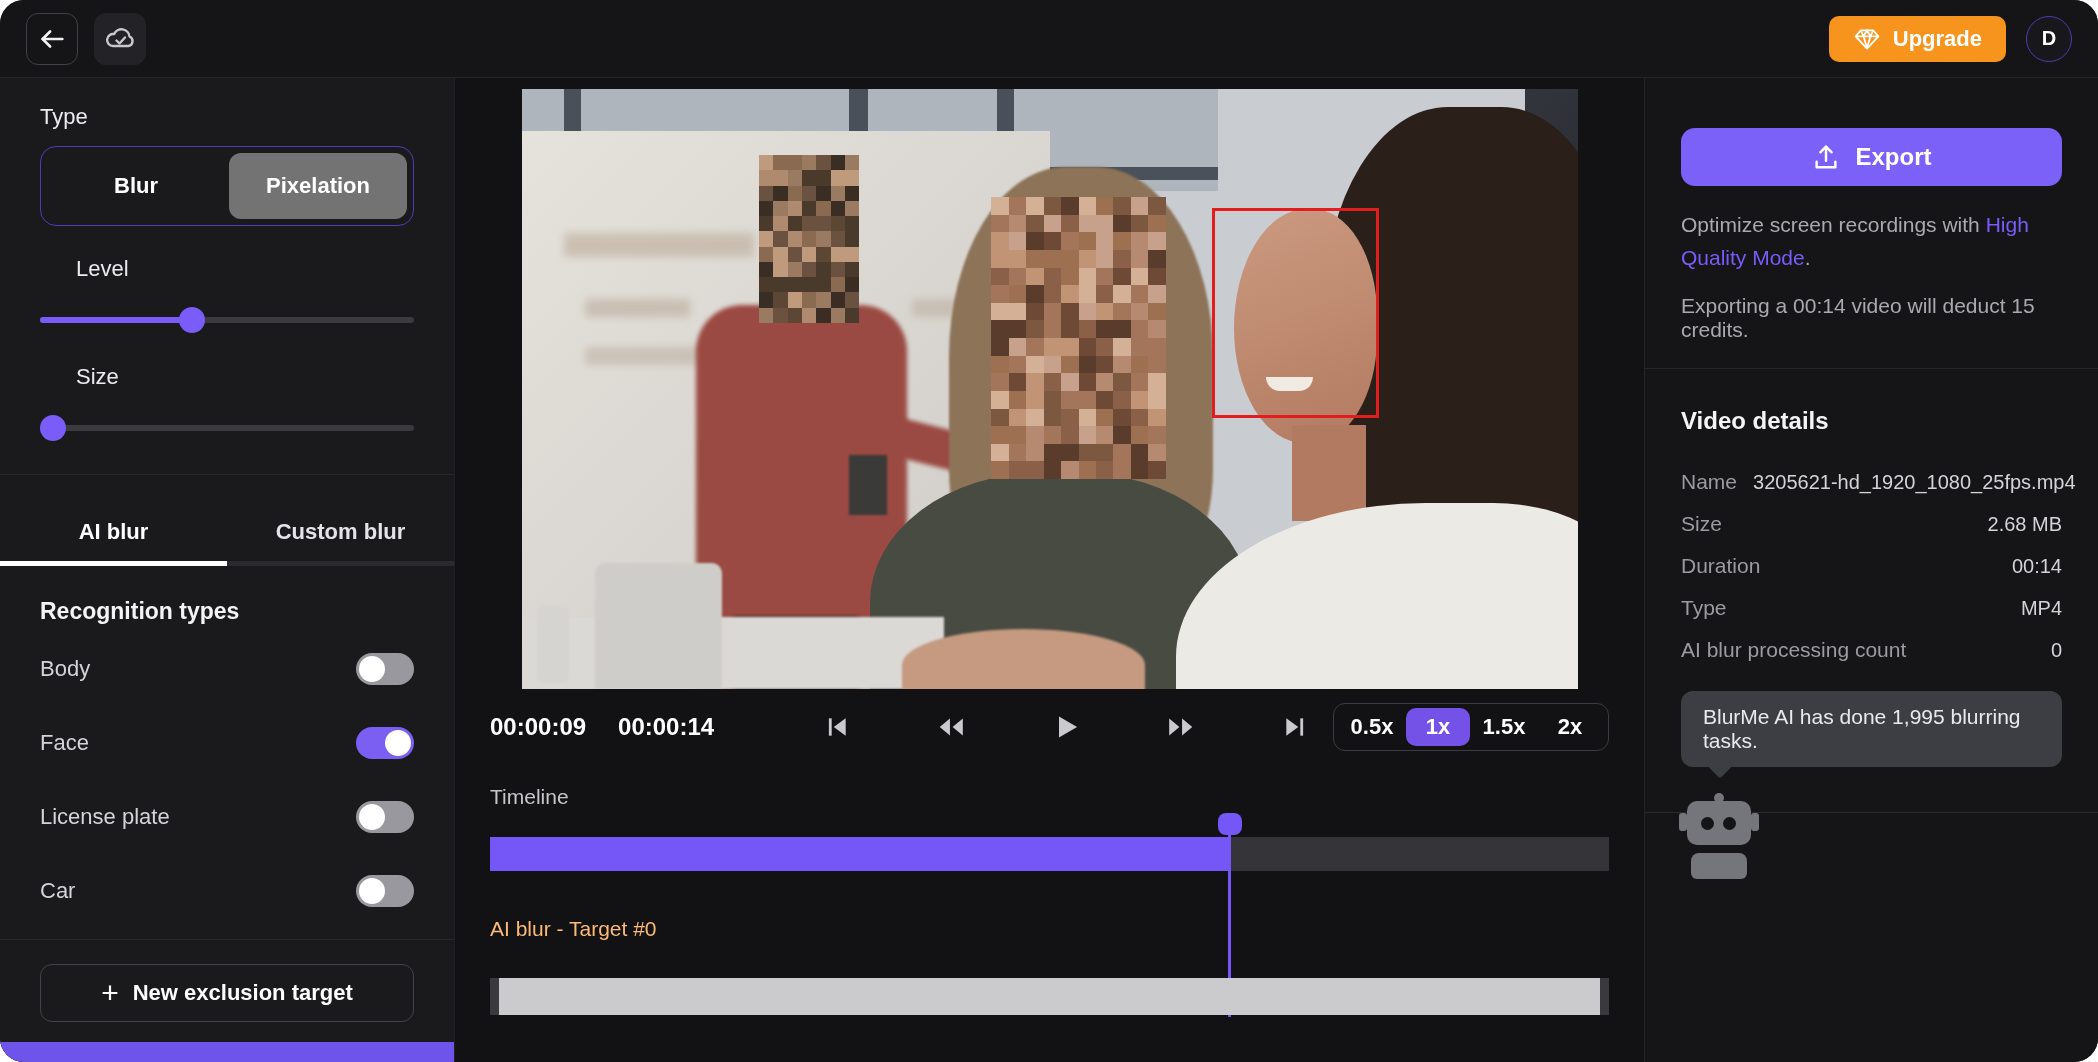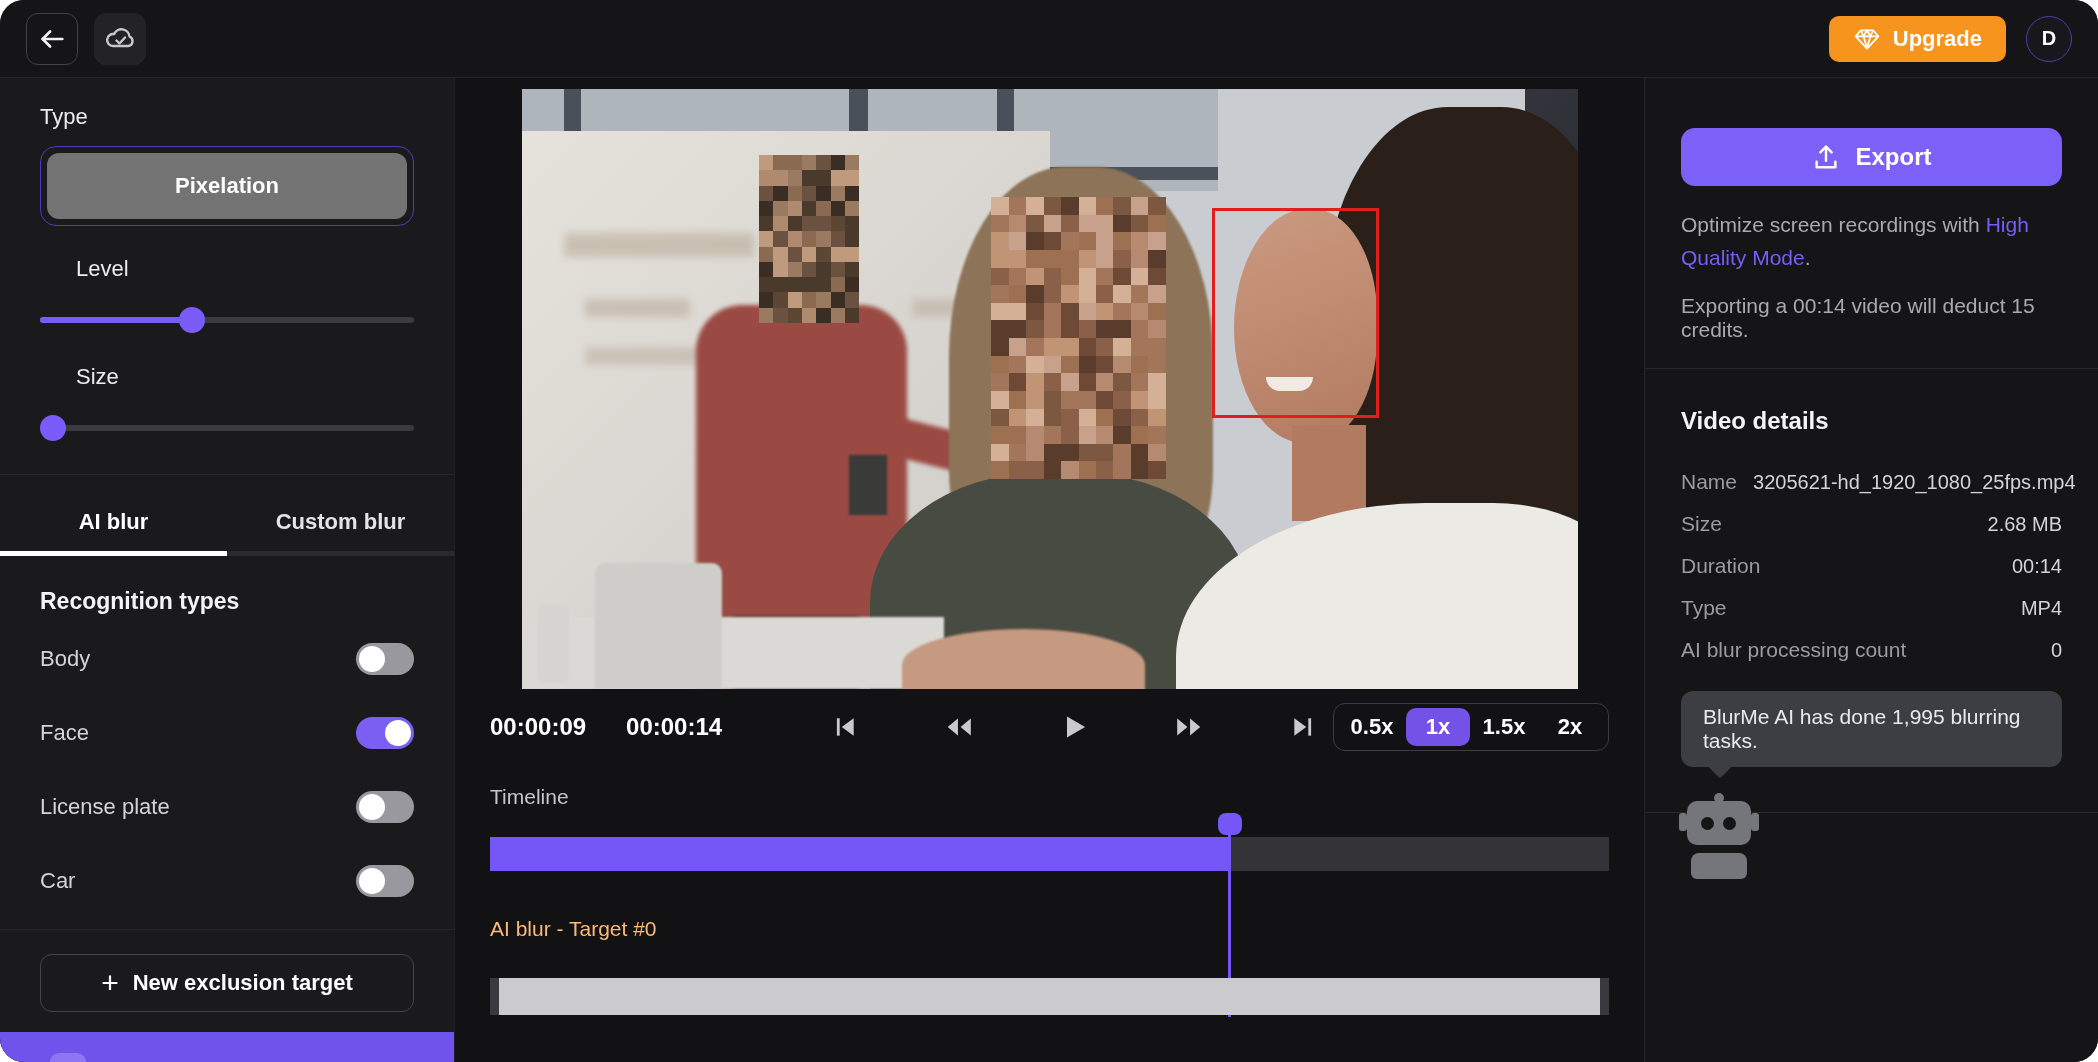--- a/index.html
+++ b/index.html
@@ -46,21 +46,21 @@
     flex:1; display:flex; align-items:center; justify-content:center; border-radius:12px;
     font-size:22px; font-weight:700; color:#fff; cursor:pointer;
   }
   .seg-cell.active { background:#737373; }
   .slider-label { margin-top:30px;margin-left:36px; }
   .slider { margin-top:24px; position:relative; height:28px; cursor:pointer; }
   .slider .track { position:absolute; left:0; right:0; top:11px; height:6px; border-radius:3px; background:#3a3a3f; }
   .slider .fill { position:absolute; left:0; top:11px; height:6px; border-radius:3px; background:#7a5cf8; }
   .slider .knob { position:absolute; top:1px; width:26px; height:26px; border-radius:50%; background:#7a5cf8; }
   .divider { height:1px; background:#26262b; margin:32px -40px 0 -40px; }
-  .tabs { display:flex; margin:8px -40px;align-items:flex-end; }
+  .tabs { display:flex; margin:18px -40px;align-items:flex-end; }
   .tab {
     flex:1; text-align:center; padding:26px 0 16px 0; font-size:22px; font-weight:700; color:#e4e4e8;
     border-bottom:5px solid #2a2a2f; cursor:pointer;
   }
   .tab.active { color:#ffffff; border-bottom-color:#ffffff; }
   .recog-heading { margin-top:32px; font-size:23px; font-weight:700; color:#f4f4f6; }
   .recog-row { margin-top:14px; height:60px; display:flex; align-items:center; justify-content:space-between; }
   .recog-row .lbl { font-size:22px; color:#d4d4d8; }
   .toggle { width:58px; height:32px; border-radius:16px; background:#98989e; position:relative; cursor:pointer; flex:0 0 auto; }
   .toggle .knob { position:absolute; left:3px; top:3px; width:26px; height:26px; border-radius:50%; background:#fff; }
@@ -85,21 +85,21 @@
   .main { flex:1; display:flex; flex-direction:column; align-items:center; background:#121214; }
   .video {
     margin-top:11px; width:1056px; height:600px; position:relative; overflow:hidden; background:#c9ccd0;
   }
   .abs { position:absolute; }
   .mosaic { position:absolute; display:grid; }
   .mosaic div { width:100%; height:100%; }
   
   .controls { width:1119px; margin-top:14px; height:48px; display:flex; align-items:center; }
   .time { font-size:24px; font-weight:600; color:#fff; }
-  .time.total { margin-left:40px; }
+  .time.total { margin-left:32px; }
   .transport { display:flex; align-items:center; gap:86px; margin-left:110px; }
   .transport .t-btn { cursor:pointer; display:flex; align-items:center; }
   .speed-group {
     margin-left:auto; height:48px; border:1.5px solid #3c3c42; border-radius:12px;
     display:flex; align-items:center; padding:0 6px; gap:2px;
   }
   .speed {
     min-width:64px; height:38px; display:flex; align-items:center; justify-content:center;
     font-size:22px; font-weight:700; color:#fff; border-radius:10px; cursor:pointer; padding:0 8px;
   }
@@ -180,20 +180,21 @@
     <div class="avatar">
       <span>D</span>
     </div>
   </div>
 
   <div class="body-row">
 
     <div class="sidebar">
       <div class="side-label">Type</div>
       <div class="seg-control">
+        <div class="seg-cell">Blur</div>
         <div class="seg-cell active">Pixelation</div>
       </div>
 
       <div class="side-label slider-label">Level</div>
       <div class="slider">
         <div class="track"></div>
         <div class="fill" id="level-fill" style="width: calc(40%);"></div>
         <div class="knob" id="level-knob" style="left: calc(40% - 10.4px);"></div>
       </div>
 

